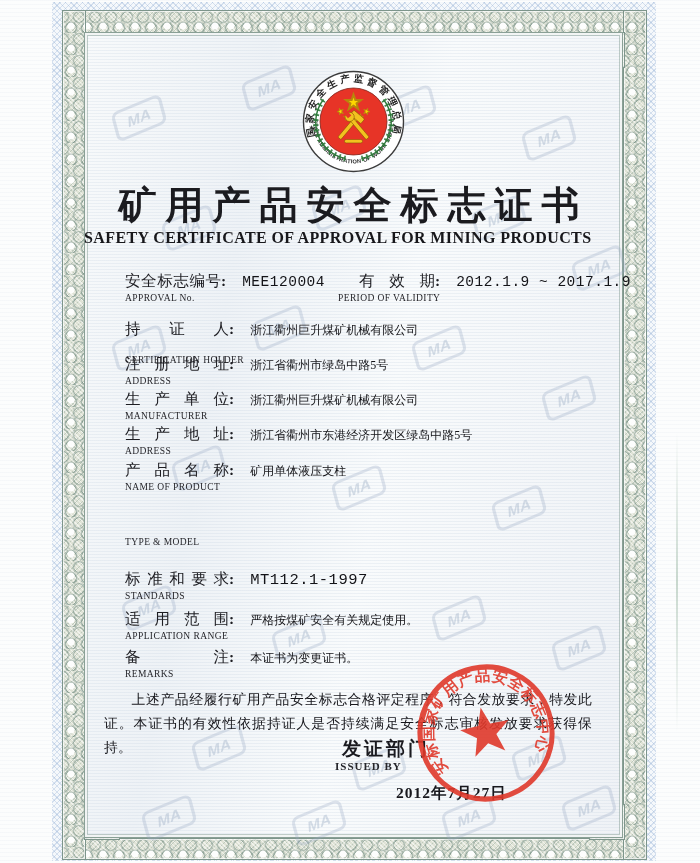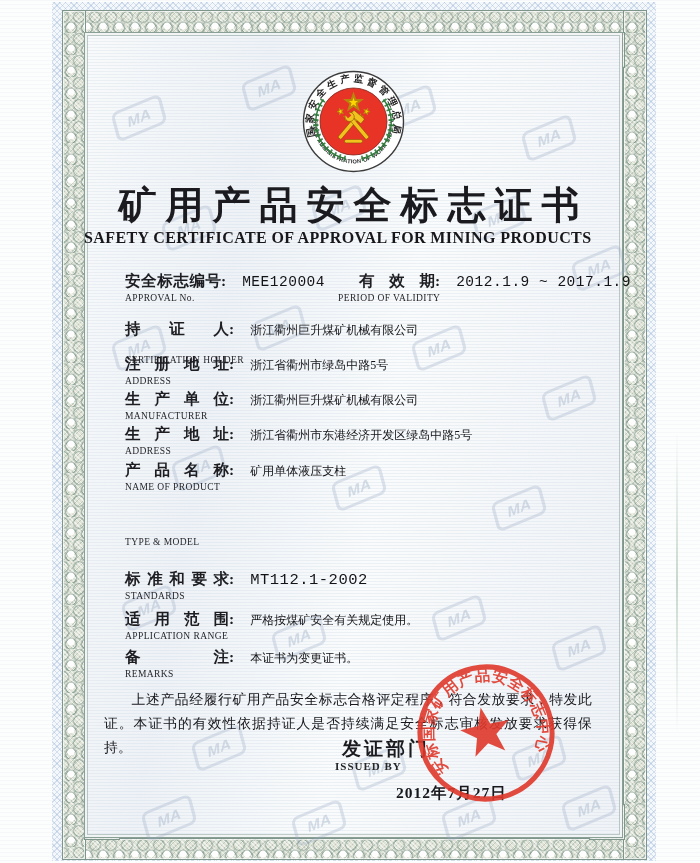--- a/index.html
+++ b/index.html
@@ -43,21 +43,21 @@
   .wm{position:absolute;width:44px;height:26px;border:3px solid rgba(152,170,194,.30);border-radius:7px;
       color:rgba(152,170,194,.38);font-family:"Liberation Sans",sans-serif;font-weight:bold;font-style:italic;
       font-size:15px;line-height:26px;text-align:center;transform:skewX(-10deg) rotate(-24deg);}
   .emblem{position:absolute;left:218px;top:38px;}
   .cert-title{position:absolute;left:0;top:148px;width:539px;text-align:center;
       font-size:38px;font-weight:700;color:#1b1b1f;letter-spacing:9px;white-space:nowrap;}
   .cert-subtitle{position:absolute;left:0;top:197px;width:443px;text-align:center;
       font-size:16px;font-weight:700;color:#17171b;letter-spacing:.4px;white-space:nowrap;}
   .row{position:absolute;left:41px;white-space:nowrap;}
   .lbl{display:inline-block;width:104px;text-align:justify;text-align-last:justify;
-      font-size:15.5px;font-weight:700;color:#1d1d22;}
+      font-size:15.5px;font-weight:400;color:#1d1d22;}
   .lbl.narrow{width:76px;}
   .colon{font-size:15.5px;font-weight:600;color:#1d1d22;}
   .eng{position:absolute;left:41px;font-size:9.5px;letter-spacing:.4px;color:#26262b;font-weight:500;white-space:nowrap;}
   .val{display:inline-block;margin-left:12px;font-size:12px;color:#141418;font-weight:500;}
   .val.mono{font-family:"Liberation Mono","DejaVu Sans Mono",monospace;font-size:14.5px;letter-spacing:.5px;}
   .declaration{position:absolute;left:20px;top:656px;width:488px;font-size:13.8px;line-height:24px;
       color:#17171c;text-indent:2em;letter-spacing:.2px;text-align:justify;}
   .issuer-cn{position:absolute;left:258px;top:704px;font-size:19px;letter-spacing:3px;color:#1a1a1f;font-weight:600;white-space:nowrap;}
   .issuer-en{position:absolute;left:251px;top:728px;font-size:11px;letter-spacing:1px;color:#26262b;font-weight:600;}
   .issue-date{position:absolute;left:312px;top:751px;font-size:15.5px;color:#17171c;font-weight:600;letter-spacing:1px;white-space:nowrap;}
@@ -195,21 +195,21 @@
     <div class="row" style="top:428px;">
       <span class="lbl">产品名称</span><span class="colon">:</span>
       <span class="val">矿用单体液压支柱</span>
     </div>
     <div class="eng" style="top:450px;">NAME OF PRODUCT</div>
 
     <div class="eng" style="top:505px;">TYPE &amp; MODEL</div>
 
     <div class="row" style="top:537px;">
       <span class="lbl">标准和要求</span><span class="colon">:</span>
-      <span class="val mono" style="font-size:15.5px">MT112.1-2002</span>
+      <span class="val mono" style="font-size:15.5px">MT112.1-1997</span>
     </div>
     <div class="eng" style="top:559px;">STANDARDS</div>
 
     <div class="row" style="top:577px;">
       <span class="lbl">适用范围</span><span class="colon">:</span>
       <span class="val">严格按煤矿安全有关规定使用。</span>
     </div>
     <div class="eng" style="top:599px;">APPLICATION RANGE</div>
 
     <div class="row" style="top:615px;">

